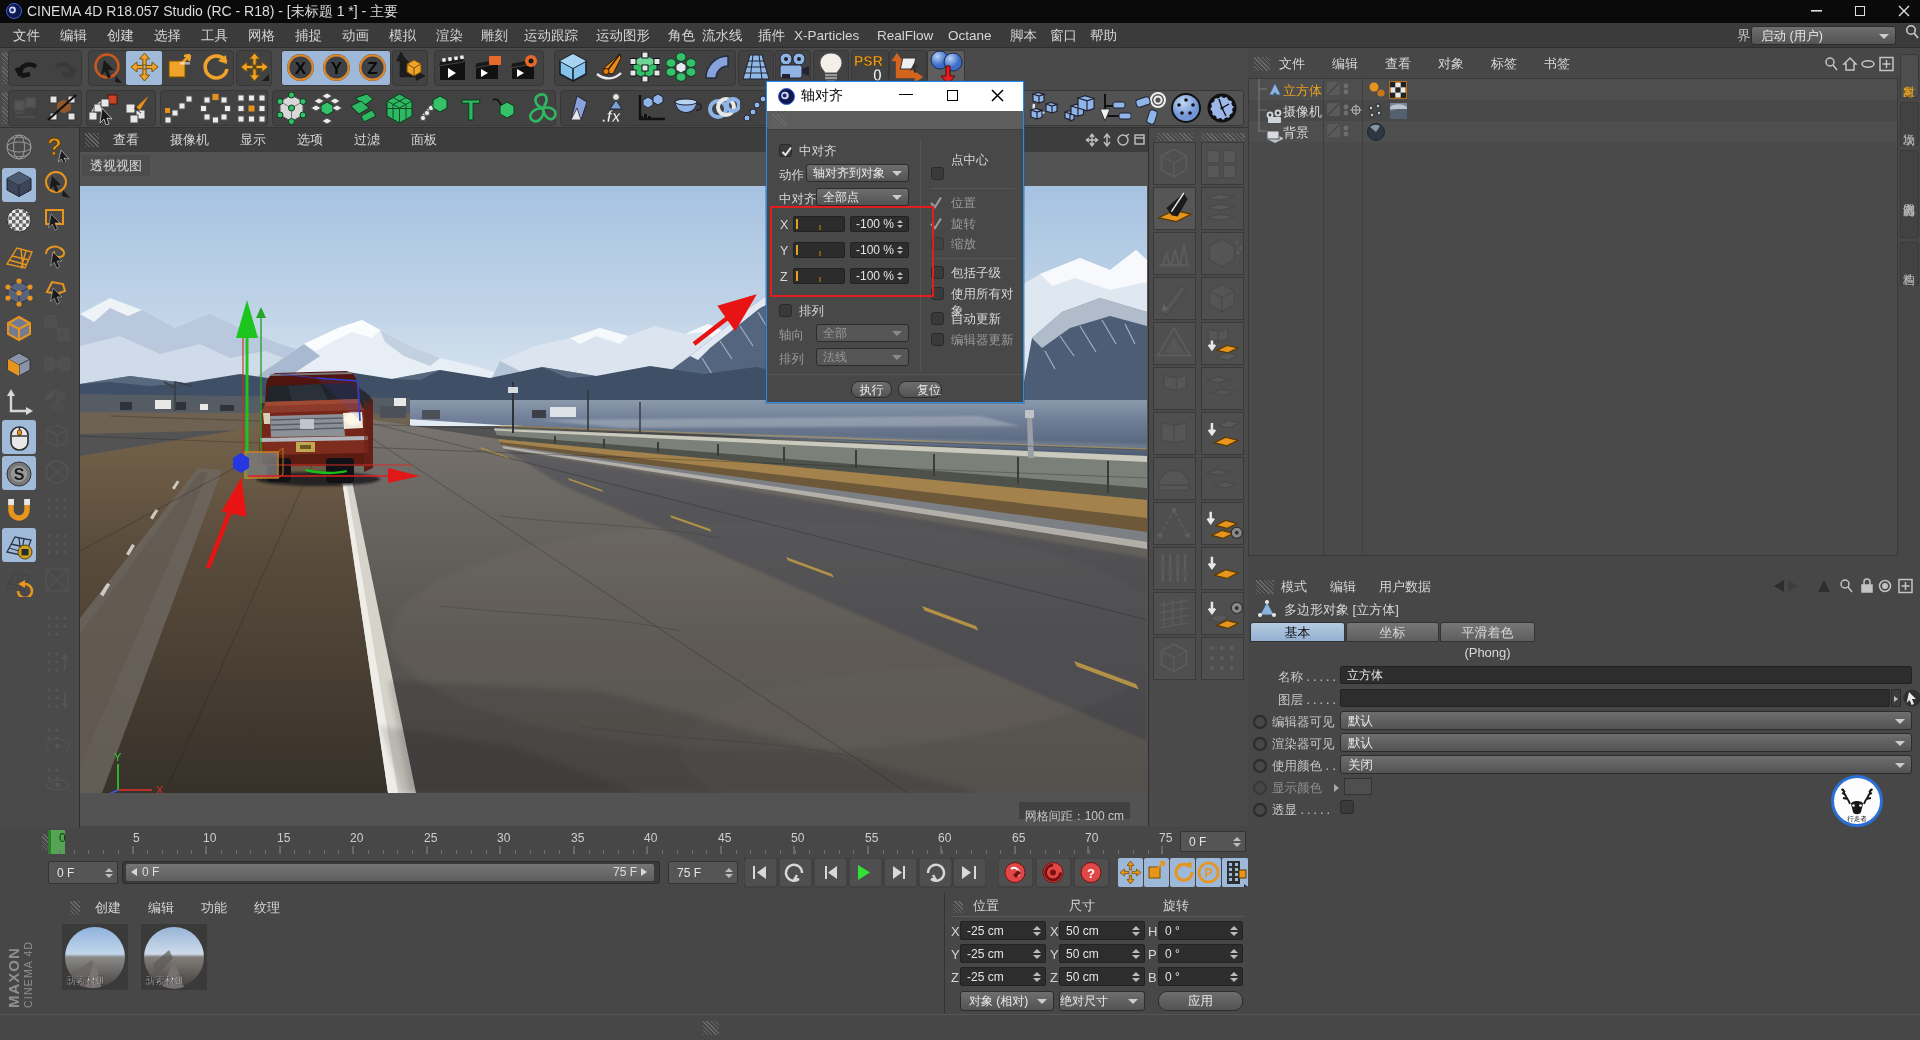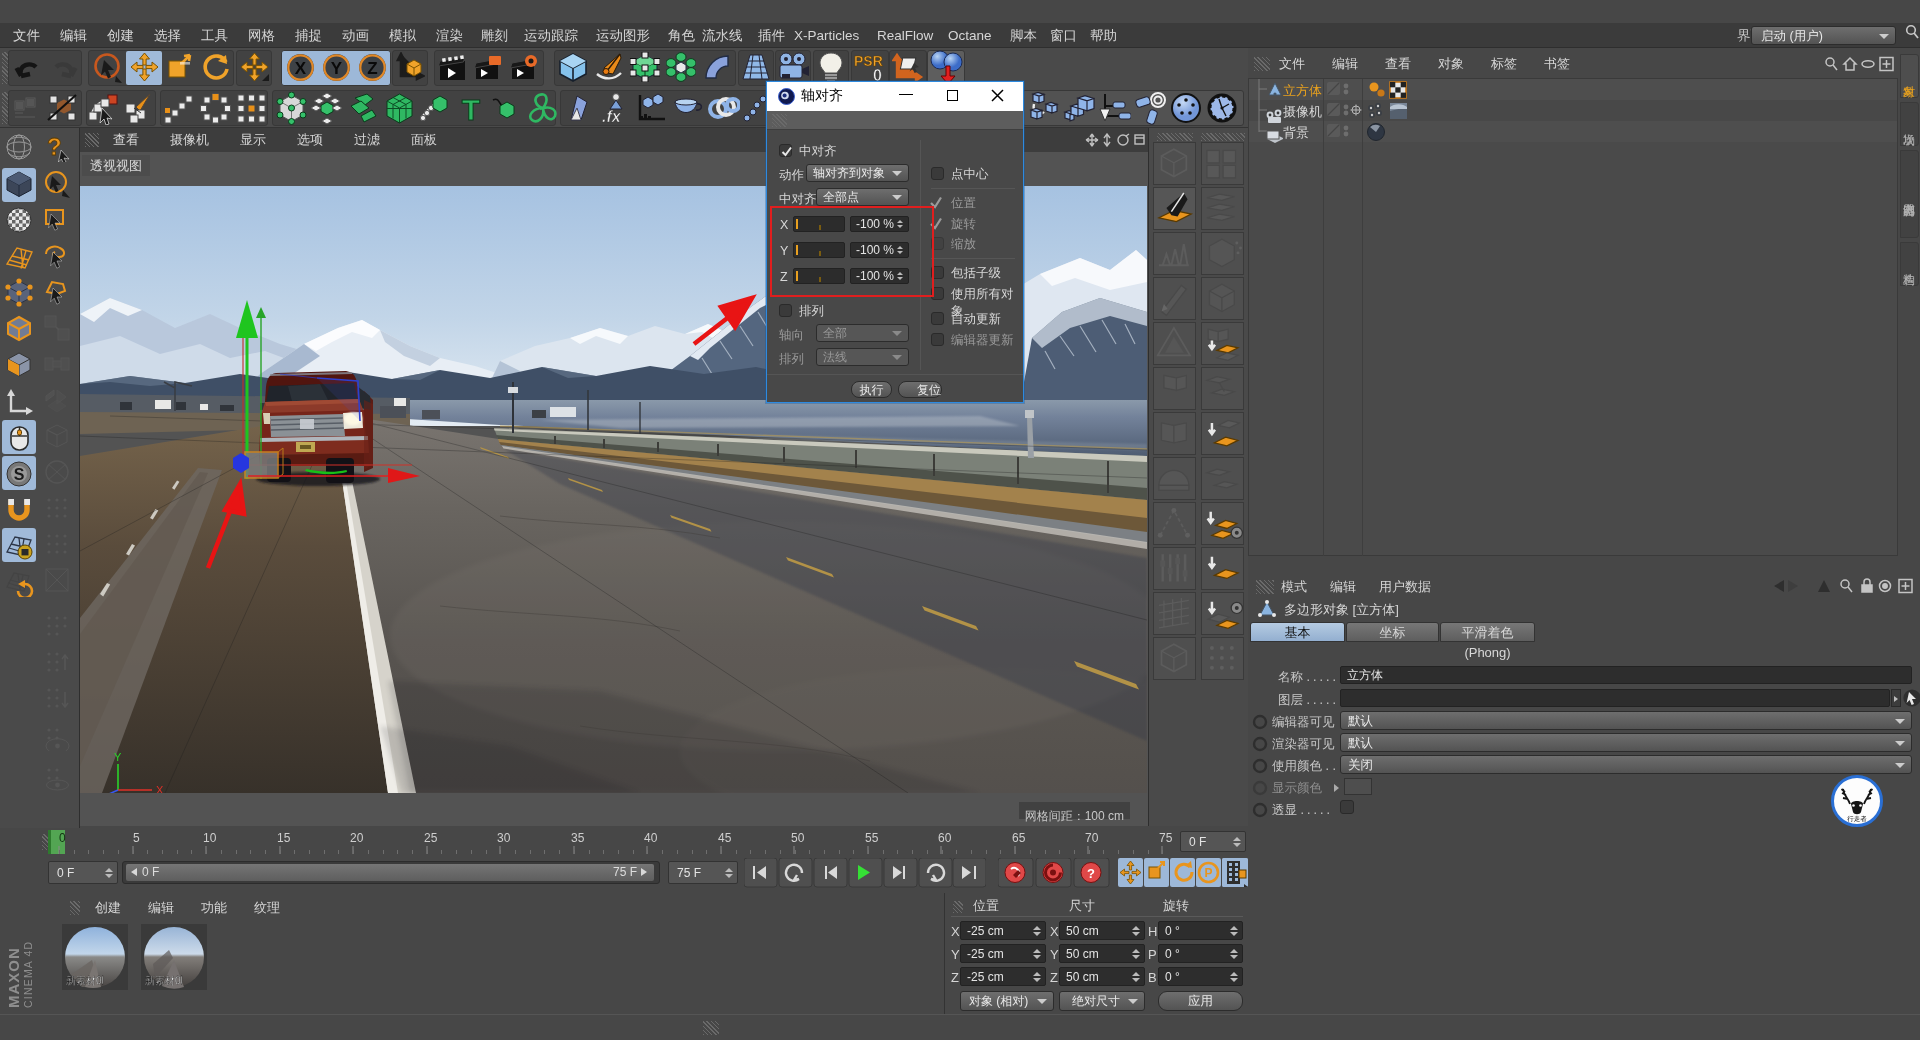--- a/index.html
+++ b/index.html
@@ -45,20 +45,36 @@
 #lstrip{left:0;top:828px;width:40px;height:186px;background:#474747}
 .fld{position:absolute;background:#2d2d2d;border:1px solid #222;border-radius:2px;color:#e4e4e4;font-size:12px}
 .ddn{position:absolute;background:linear-gradient(#6e6e6e,#535353);border:1px solid #2c2c2c;border-radius:3px;color:#e8e8e8;font-size:12.5px}
 .ddn .ar{position:absolute;right:6px;top:50%;margin-top:-2px;width:0;height:0;border-left:5px solid transparent;border-right:5px solid transparent;border-top:5px solid #ccc}
 .spin{position:absolute;right:2px;top:1px;bottom:1px;width:12px;display:flex;flex-direction:column;justify-content:center;align-items:center;gap:2px}
 .spin i{width:0;height:0;border-left:4px solid transparent;border-right:4px solid transparent;display:block}
 .spin .u{border-bottom:4px solid #bbb}.spin .d{border-top:4px solid #bbb}
 </style></head>
 <body>
 <div id="root">
+<div class="abs" id="title">
+      <svg width="16" height="16" style="position:absolute;left:6px;top:3px">
+        <circle cx="8" cy="8" r="7.5" fill="#10194f"></circle>
+        <circle cx="8" cy="8" r="7.5" fill="none" stroke="#3a5fd0" stroke-width="1"></circle>
+        <circle cx="6.5" cy="7" r="3.4" fill="#cfd8ee"></circle>
+        <circle cx="6.2" cy="7" r="1.8" fill="#1a2a7a"></circle>
+      </svg>
+      <span class="t">CINEMA 4D R18.057 Studio (RC - R18) - [未标题 1 *] - 主要</span>
+      <svg class="abs" style="right:97px;top:10px" width="12" height="3">
+        <rect width="11" height="1.6" fill="#e0e0e0"></rect>
+      </svg>
+      <div class="abs" style="right:55px;top:6px;width:10px;height:10px;border:1.4px solid #e0e0e0"></div>
+      <svg class="abs" style="right:10px;top:5px" width="12" height="12" viewBox="0 0 12 12">
+        <path d="M1 1 L11 11 M11 1 L1 11" stroke="#e0e0e0" stroke-width="1.4"></path>
+      </svg>
+    </div>
 <div class="abs" id="menubar">
       <span style="left:13px">文件</span>
       <span style="left:60px">编辑</span>
       <span style="left:107px">创建</span>
       <span style="left:154px">选择</span>
       <span style="left:201px">工具</span>
       <span style="left:248px">网格</span>
       <span style="left:295px">捕捉</span>
       <span style="left:342px">动画</span>
       <span style="left:389px">模拟</span>
@@ -1555,21 +1571,21 @@
       <div class="fld" style="left:114px;top:74px;width:86px;height:19px;line-height:18px;padding-left:6px">50 cm<span class="spin">
           <i class="u"></i>
           <i class="d"></i>
         </span></div>
 <span class="abs" style="left:203px;top:77px;font-size:13px;color:#d6d6d6">B</span>
       <div class="fld" style="left:213px;top:74px;width:85px;height:19px;line-height:18px;padding-left:6px">0 °<span class="spin">
           <i class="u"></i>
           <i class="d"></i>
         </span></div>
 <div class="ddn" style="left:15px;top:98px;width:94px;height:20px;line-height:19px;padding-left:8px;font-size:12px">对象 (相对)<i class="ar"></i></div>
-<div class="ddn" style="left:114px;top:98px;width:86px;height:20px;line-height:19px;padding-left:12px;font-size:12px">绝对尺寸<i class="ar"></i></div>
+<div class="ddn" style="left:114px;top:98px;width:86px;height:20px;line-height:19px;padding-left:0;font-size:12px">绝对尺寸<i class="ar"></i></div>
 <div class="ddn" style="left:213px;top:98px;width:85px;height:20px;line-height:19px;text-align:center;font-size:12.5px;border-radius:9px">应用</div>
 </div>
 <div class="abs" style="left:5px;top:1008px;transform:rotate(-90deg);transform-origin:0 0;width:112px;font-size:15px;font-weight:bold;color:#8e8e8e;letter-spacing:1px">MAXON</div>
     <div class="abs" style="left:22px;top:1008px;transform:rotate(-90deg);transform-origin:0 0;width:112px;font-size:10.5px;color:#8e8e8e;letter-spacing:1.2px">CINEMA 4D</div>
 <div class="abs" id="statusbar">
       <div class="handle" style="left:703px;top:6px;width:16px;height:14px"></div>
     </div>
 <div class="abs" id="dialog" style="left:766px;top:81px;width:258px;height:322px;background:#484848;border:1px solid #2e8adf;box-shadow:0 0 0 1px rgba(20,90,160,.35);font-size:12.5px;color:#d8d8d8">
 <div class="abs" style="left:0;top:0;width:256px;height:29px;background:#fff">
 <svg class="abs" style="left:11px;top:6px" width="17" height="17" viewBox="0 0 17 17">
@@ -1623,21 +1639,21 @@
           <i class="u" style="border-left-width:3px;border-right-width:3px;border-bottom-width:3.5px"></i>
           <i class="d" style="border-left-width:3px;border-right-width:3px;border-top-width:3.5px"></i>
         </span></div>
 <div class="abs" style="left:12px;top:222px;width:13px;height:13px;background:#3a3a3a;border:1px solid #2a2a2a;border-radius:3px"></div>
       <span class="abs" style="left:32px;top:221px">排列</span>
 <span class="abs" style="left:12px;top:245px;color:#9a9a9a">轴向</span>
       <div class="ddn" style="left:49px;top:242px;width:93px;height:18px;line-height:17px;padding-left:6px;font-size:12px;background:#565656;color:#9a9a9a">全部<i class="ar" style="border-top-color:#8a8a8a"></i></div>
 <span class="abs" style="left:12px;top:269px;color:#9a9a9a">排列</span>
       <div class="ddn" style="left:49px;top:266px;width:93px;height:18px;line-height:17px;padding-left:6px;font-size:12px;background:#565656;color:#9a9a9a">法线<i class="ar" style="border-top-color:#8a8a8a"></i></div>
 <div class="abs" style="left:164px;top:85px;width:13px;height:13px;background:#3a3a3a;border:1px solid #2a2a2a;border-radius:3px"></div>
-      <span class="abs" style="left:184px;top:84px">点中心</span>
+      <span class="abs" style="left:184px;top:70px">点中心</span>
 <div class="abs" style="left:164px;top:106px;width:84px;height:1px;background:#565656"></div>
 <svg class="abs" style="left:162px;top:114px" width="14" height="13" viewBox="0 0 14 13">
         <path d="M2 7 L6 11 L12 1.5" stroke="#9a9a9a" stroke-width="2.2" fill="none"></path>
       </svg>
       <span class="abs" style="left:184px;top:113px;color:#9a9a9a">位置</span>
 <svg class="abs" style="left:162px;top:135px" width="14" height="13" viewBox="0 0 14 13">
         <path d="M2 7 L6 11 L12 1.5" stroke="#9a9a9a" stroke-width="2.2" fill="none"></path>
       </svg>
       <span class="abs" style="left:184px;top:134px;color:#9a9a9a">旋转</span>
 <div class="abs" style="left:164px;top:155px;width:13px;height:13px;background:#424242;border:1px solid #383838;border-radius:3px"></div>

